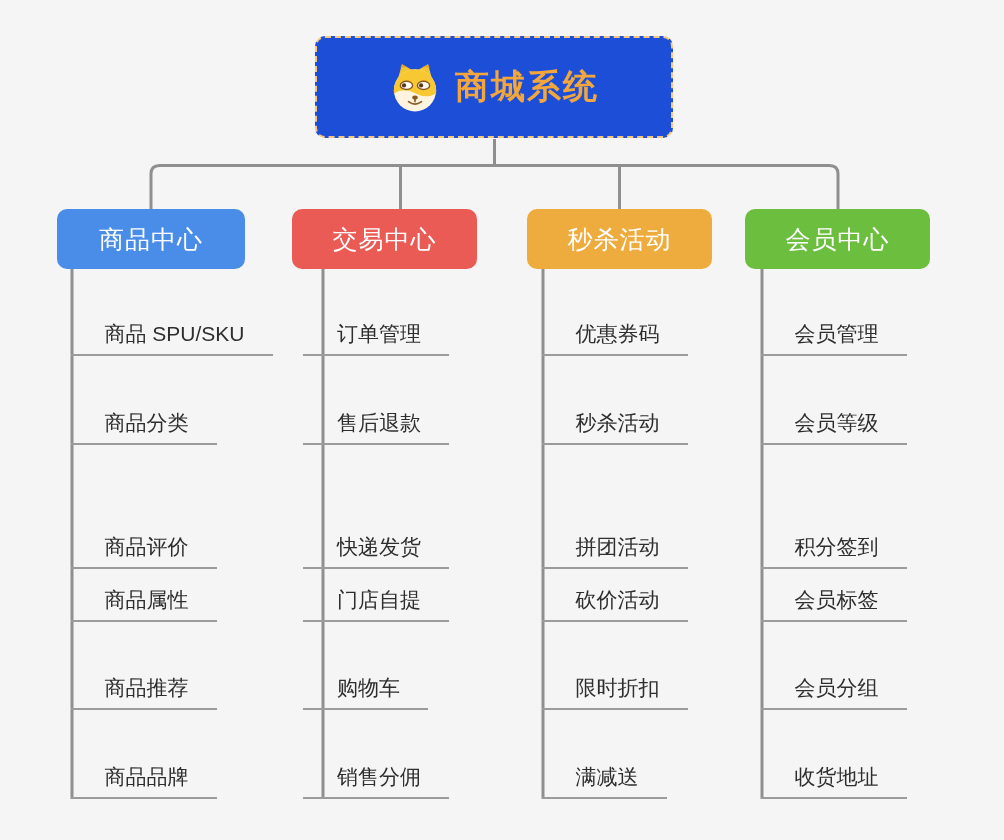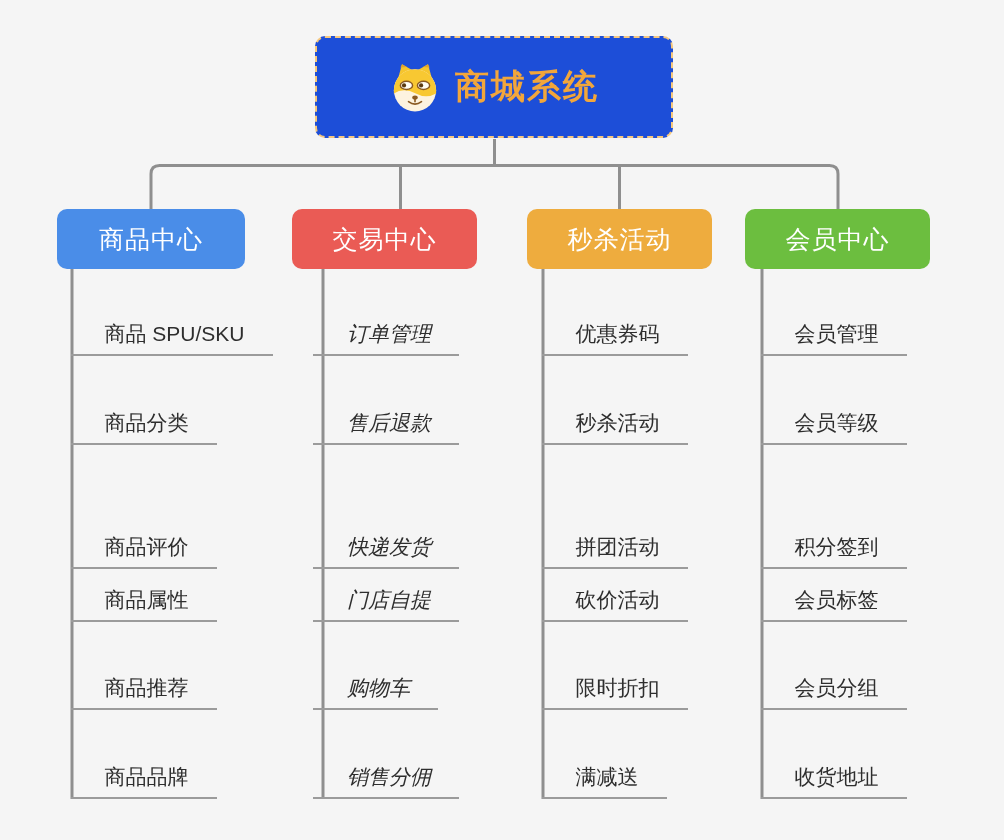--- a/index.html
+++ b/index.html
@@ -24,21 +24,21 @@
     display:flex;align-items:center;justify-content:center;
     color:#ffffff;font-size:25px;letter-spacing:1px;
   }
   .b0{left:57px;width:188px;background:#4a8de8;}
   .b1{left:292px;width:185px;background:#ea5b55;}
   .b2{left:527px;width:185px;background:#eeac3e;}
   .b3{left:745px;width:185px;background:#6cbe3f;}
 
   
   .branch-column{position:absolute;top:270px;width:240px;height:530px;}
-  .col0{left:70.5px;} .col1{left:313px;font-style:italic;} .col2{left:541.5px;} .col3{left:760.5px;}
+  .col0{left:70.5px;} .col1{left:303px;} .col2{left:541.5px;} .col3{left:760.5px;}
   .leaf-item{
     position:absolute;left:0;display:inline-block;white-space:nowrap;
     padding:8px 28px 8px 34px;border-bottom:2px solid #9b9b9b;
     font-size:21px;line-height:24px;color:#2e2e2e;
   }
   .r0{top:44px;} .r1{top:133px;} .r2{top:221px;margin-top:36px;} .r3{top:310px;} .r4{top:398px;} .r5{top:487px;}
 </style>
 </head>
 <body>
 

